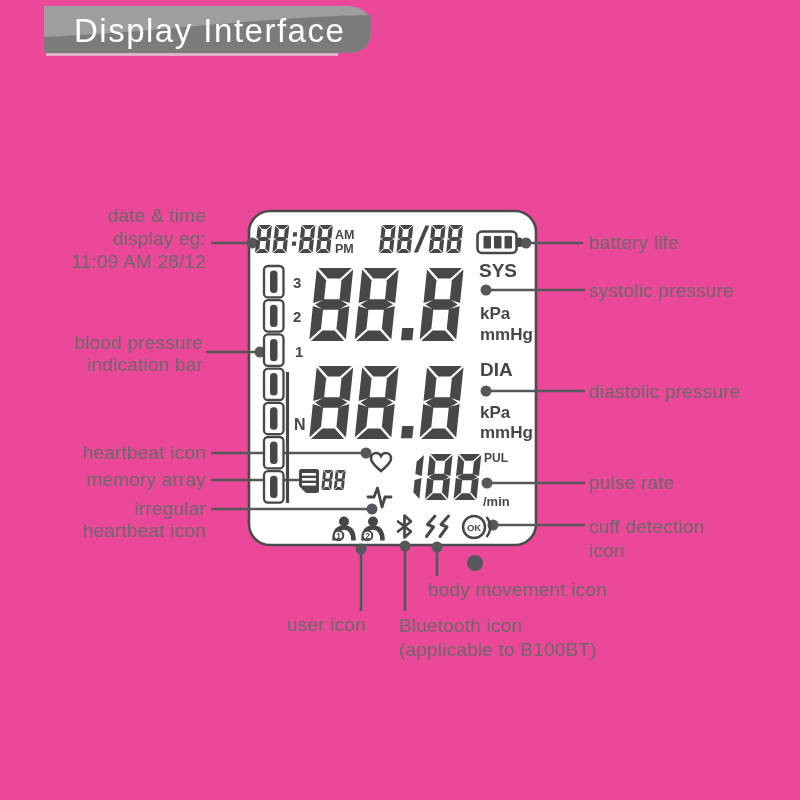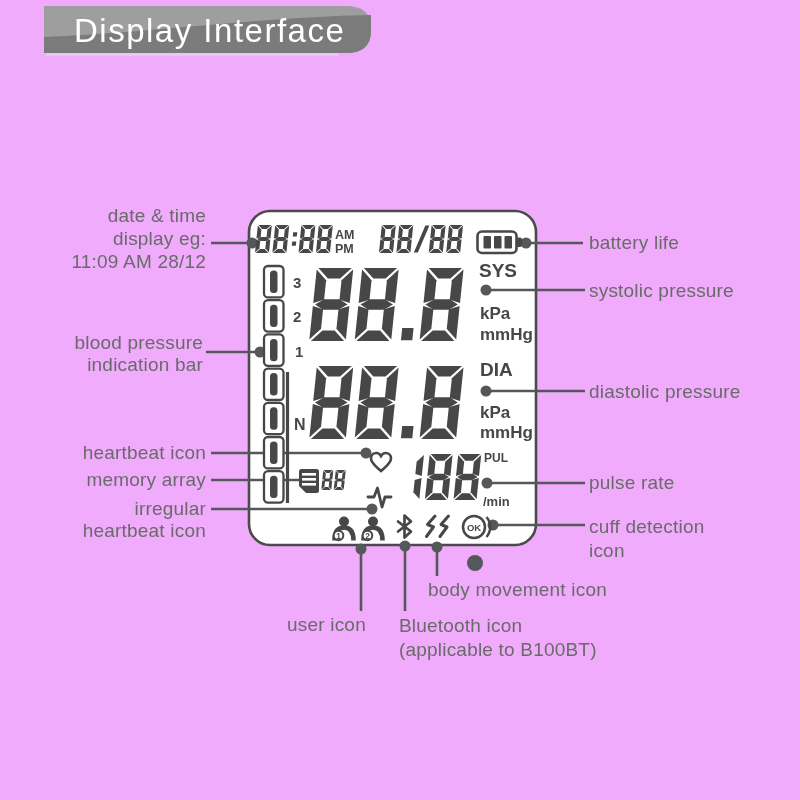--- a/index.html
+++ b/index.html
@@ -1,16 +1,16 @@
 <!DOCTYPE html>
 <html><head>
 <meta charset="utf-8">
 <style>
   html,body{margin:0;padding:0;background:#fff;}
-  .page{position:relative;width:800px;height:800px;background:#f0abfc;overflow:hidden;
+  .page{position:relative;width:800px;height:800px;background:#ec4899;overflow:hidden;
         font-family:"Liberation Sans", sans-serif;}
   svg text{font-family:"Liberation Sans", sans-serif;}
   .lbl{font-size:19px;fill:#6a6a6a;letter-spacing:0.2px;}
   .lcdbold{fill:#474747;font-weight:bold;}
   .banner-title{fill:#ffffff;font-size:33px;letter-spacing:1.5px;}
 </style>
 </head>
 <body>
 
 <div class="page">

